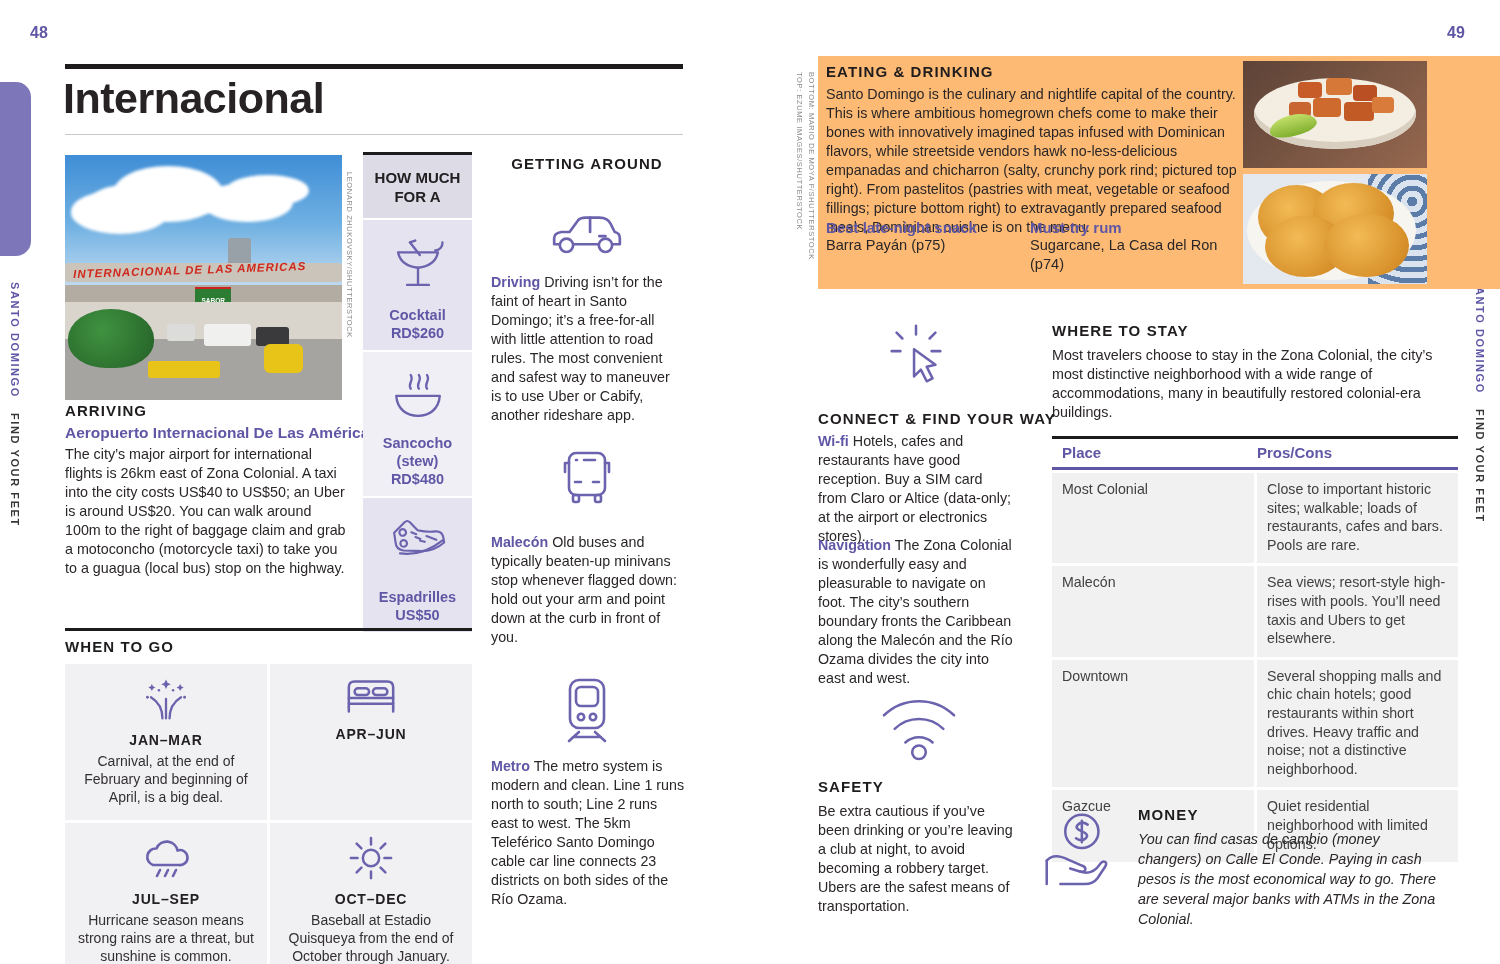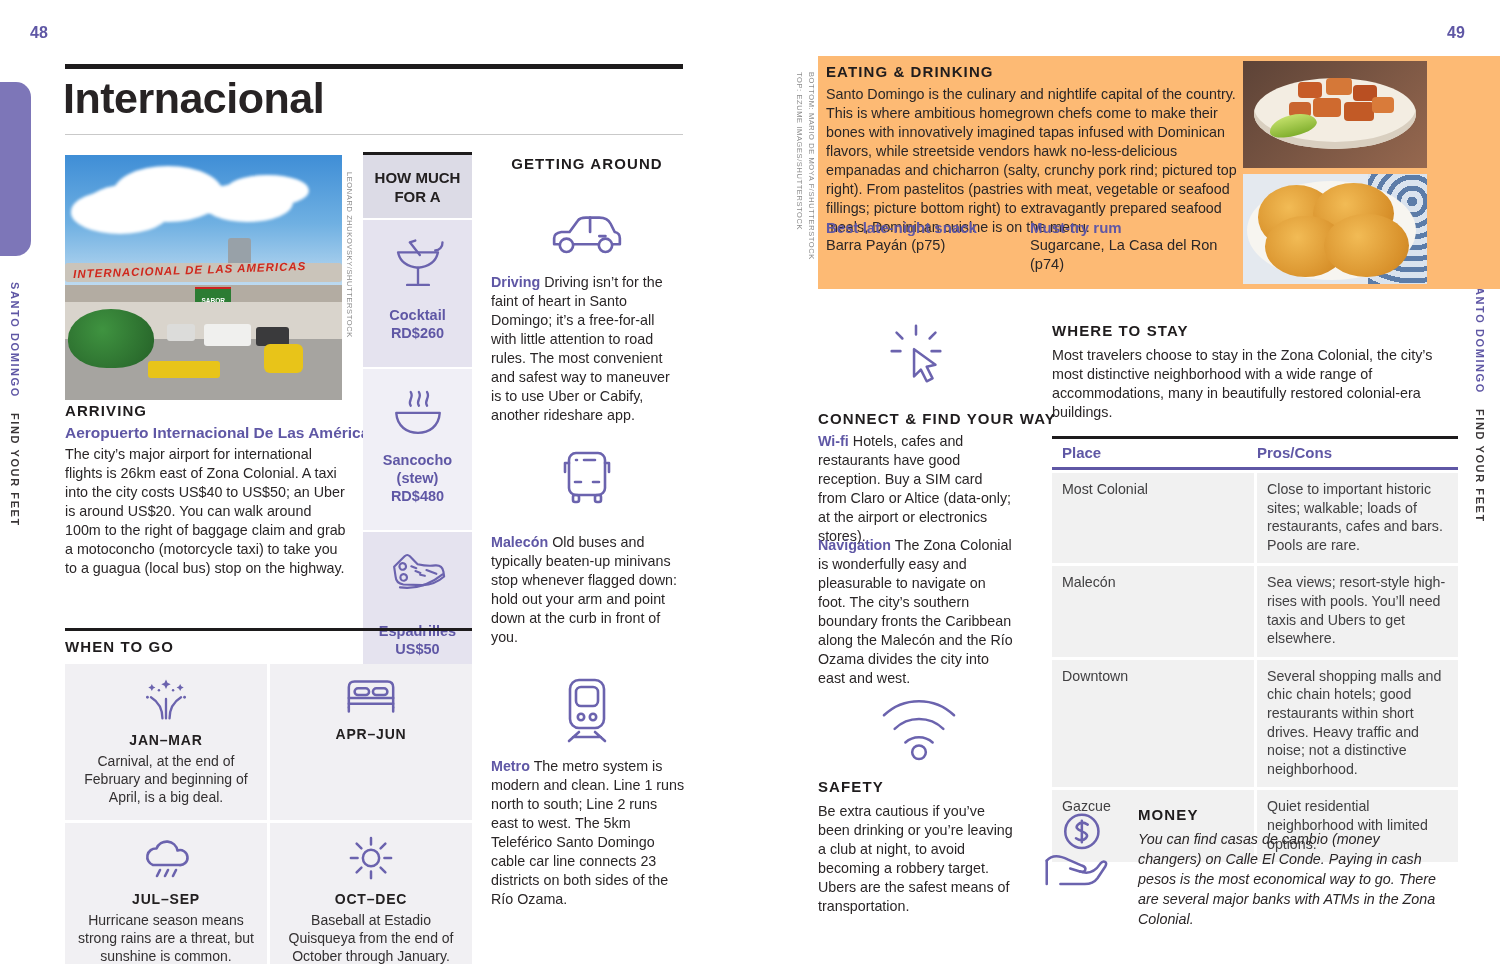--- a/index.html
+++ b/index.html
@@ -24,21 +24,21 @@
   .title{font-size:43px;font-weight:800;letter-spacing:-.5px;color:#272324;}
   .h-sec{font-size:15px;font-weight:bold;letter-spacing:1.1px;color:#1f1c1d;}
   .h-sub{font-size:15.5px;font-weight:bold;color:#5f57a5;}
   .body{font-size:14.3px;line-height:19px;color:#2a2627;}
   .lead{font-weight:bold;color:#5f57a5;}
 
   
   .hm{left:363px;top:152px;width:109px;}
   .hm-head{background:#dcdbe6;text-align:center;font-weight:bold;font-size:15px;line-height:19px;
            padding:13px 6px 12px;color:#232021;}
-  .hm-item{text-align:center;padding:16px 4px 25px;margin-top:2px;min-height:100px;box-sizing:border-box;}
+  .hm-item{text-align:center;padding:16px 4px 8px;margin-top:2px;min-height:100px;box-sizing:border-box;}
   .hm-a{background:#e5e3ef;}
   .hm-b{background:#f0eff6;}
   .hm-label{font-size:14.5px;font-weight:bold;color:#5f57a5;line-height:18px;margin-top:8px;}
 
   
   .col-ga{left:489px;top:155px;width:196px;height:809px;}
   .ga-head{left:0;top:0;width:100%;text-align:center;}
   .icon-c{left:0;width:100%;text-align:center;}
 
   

